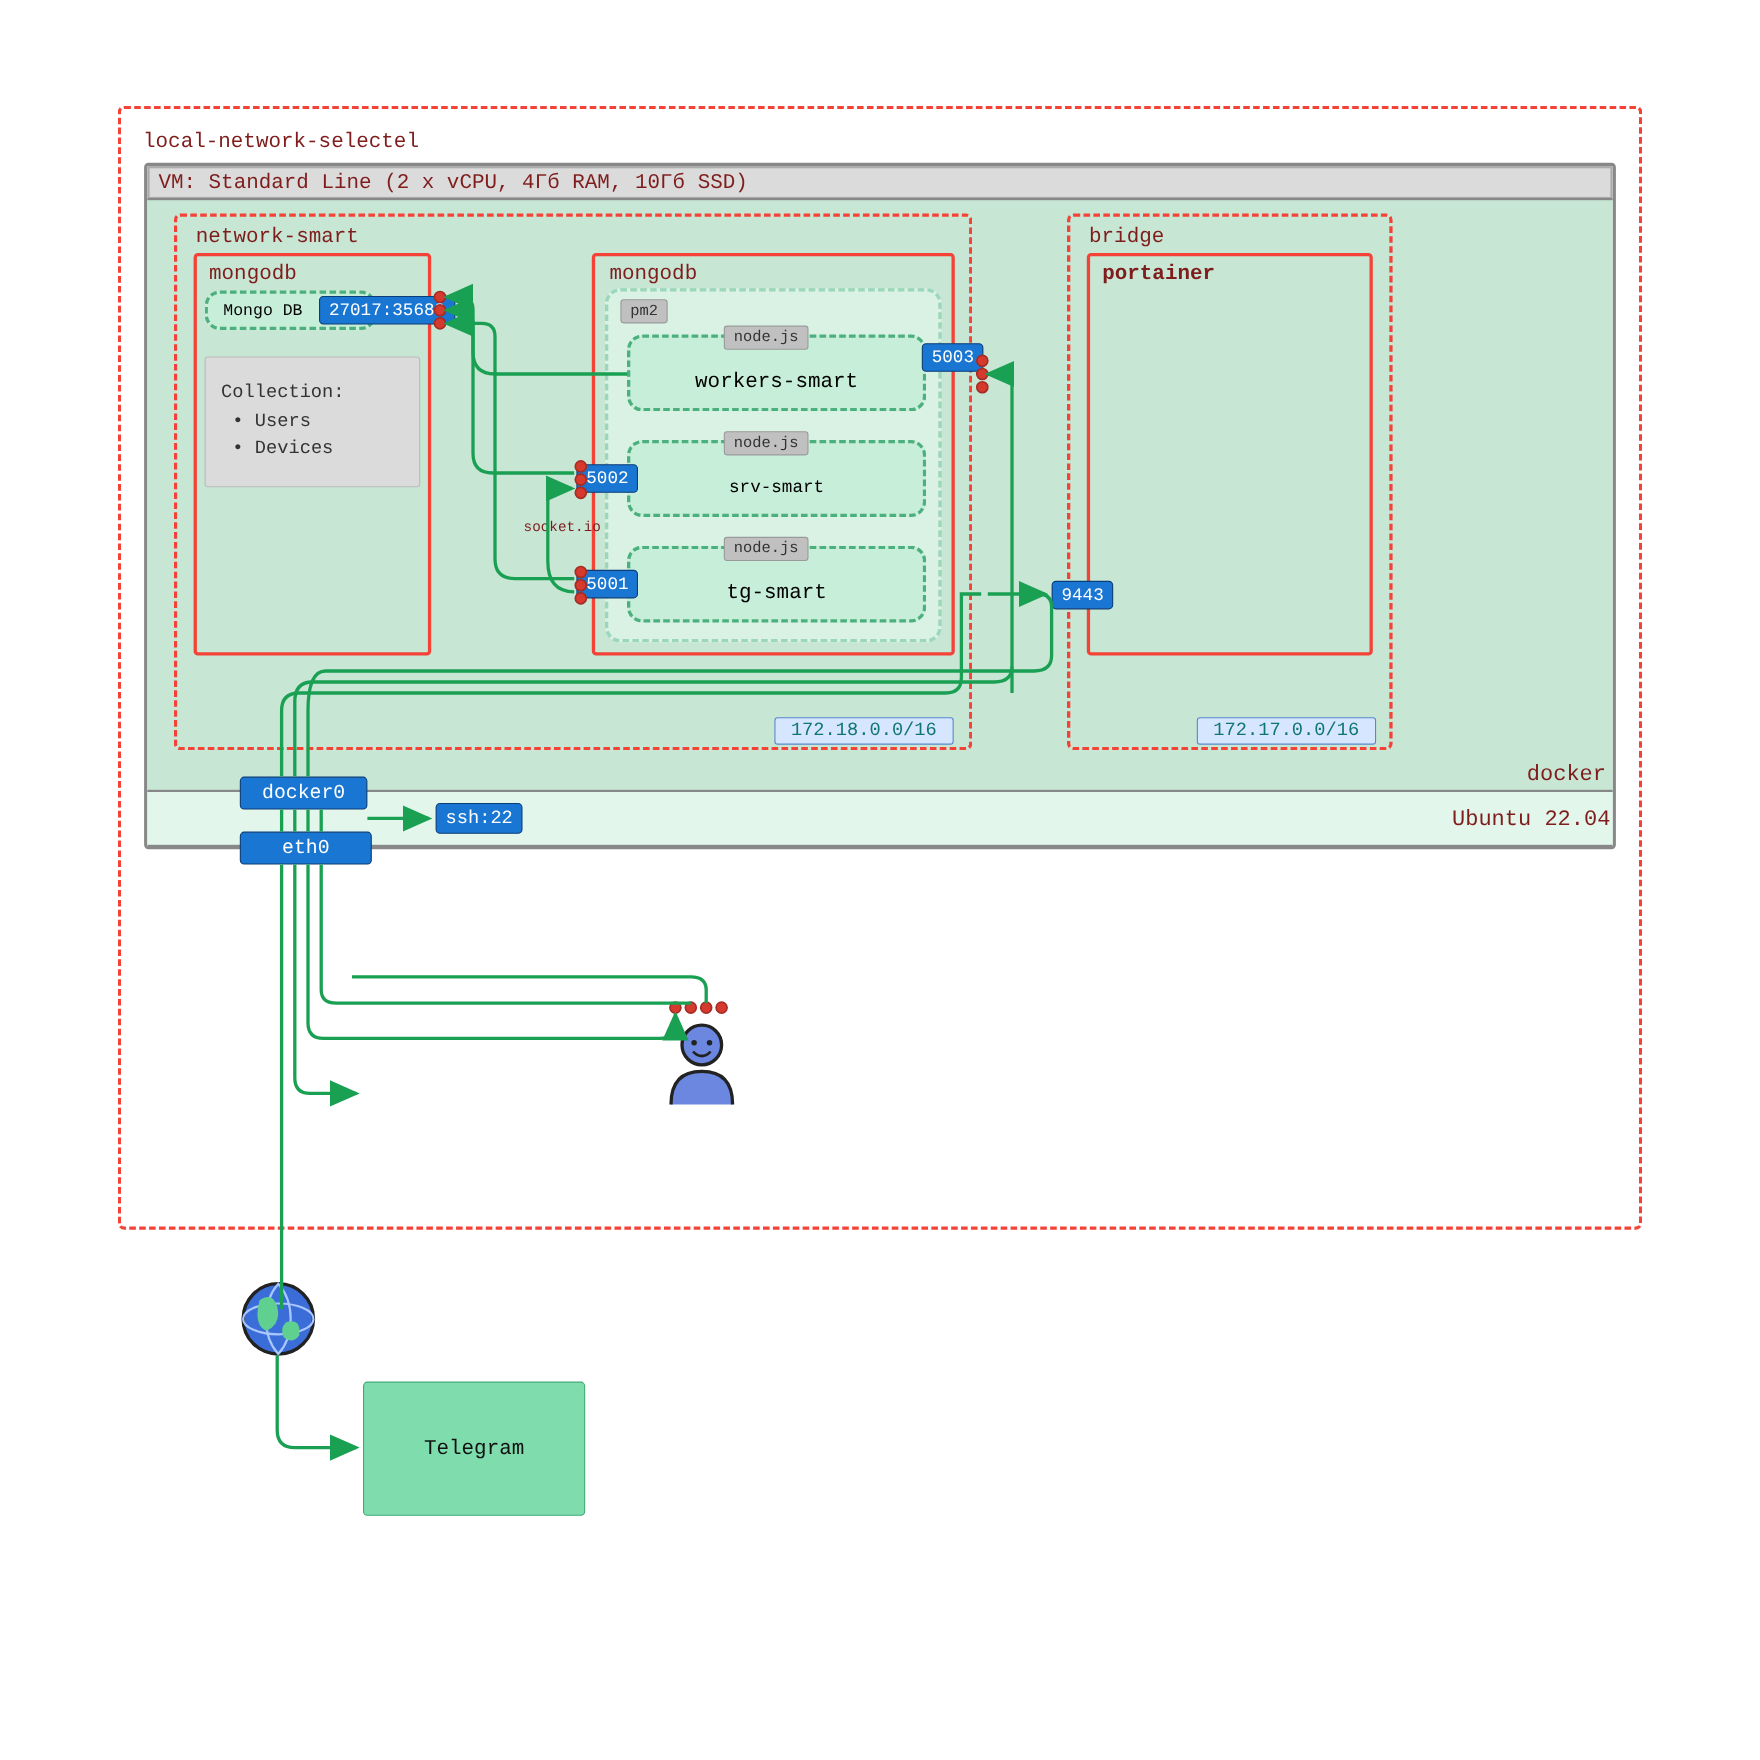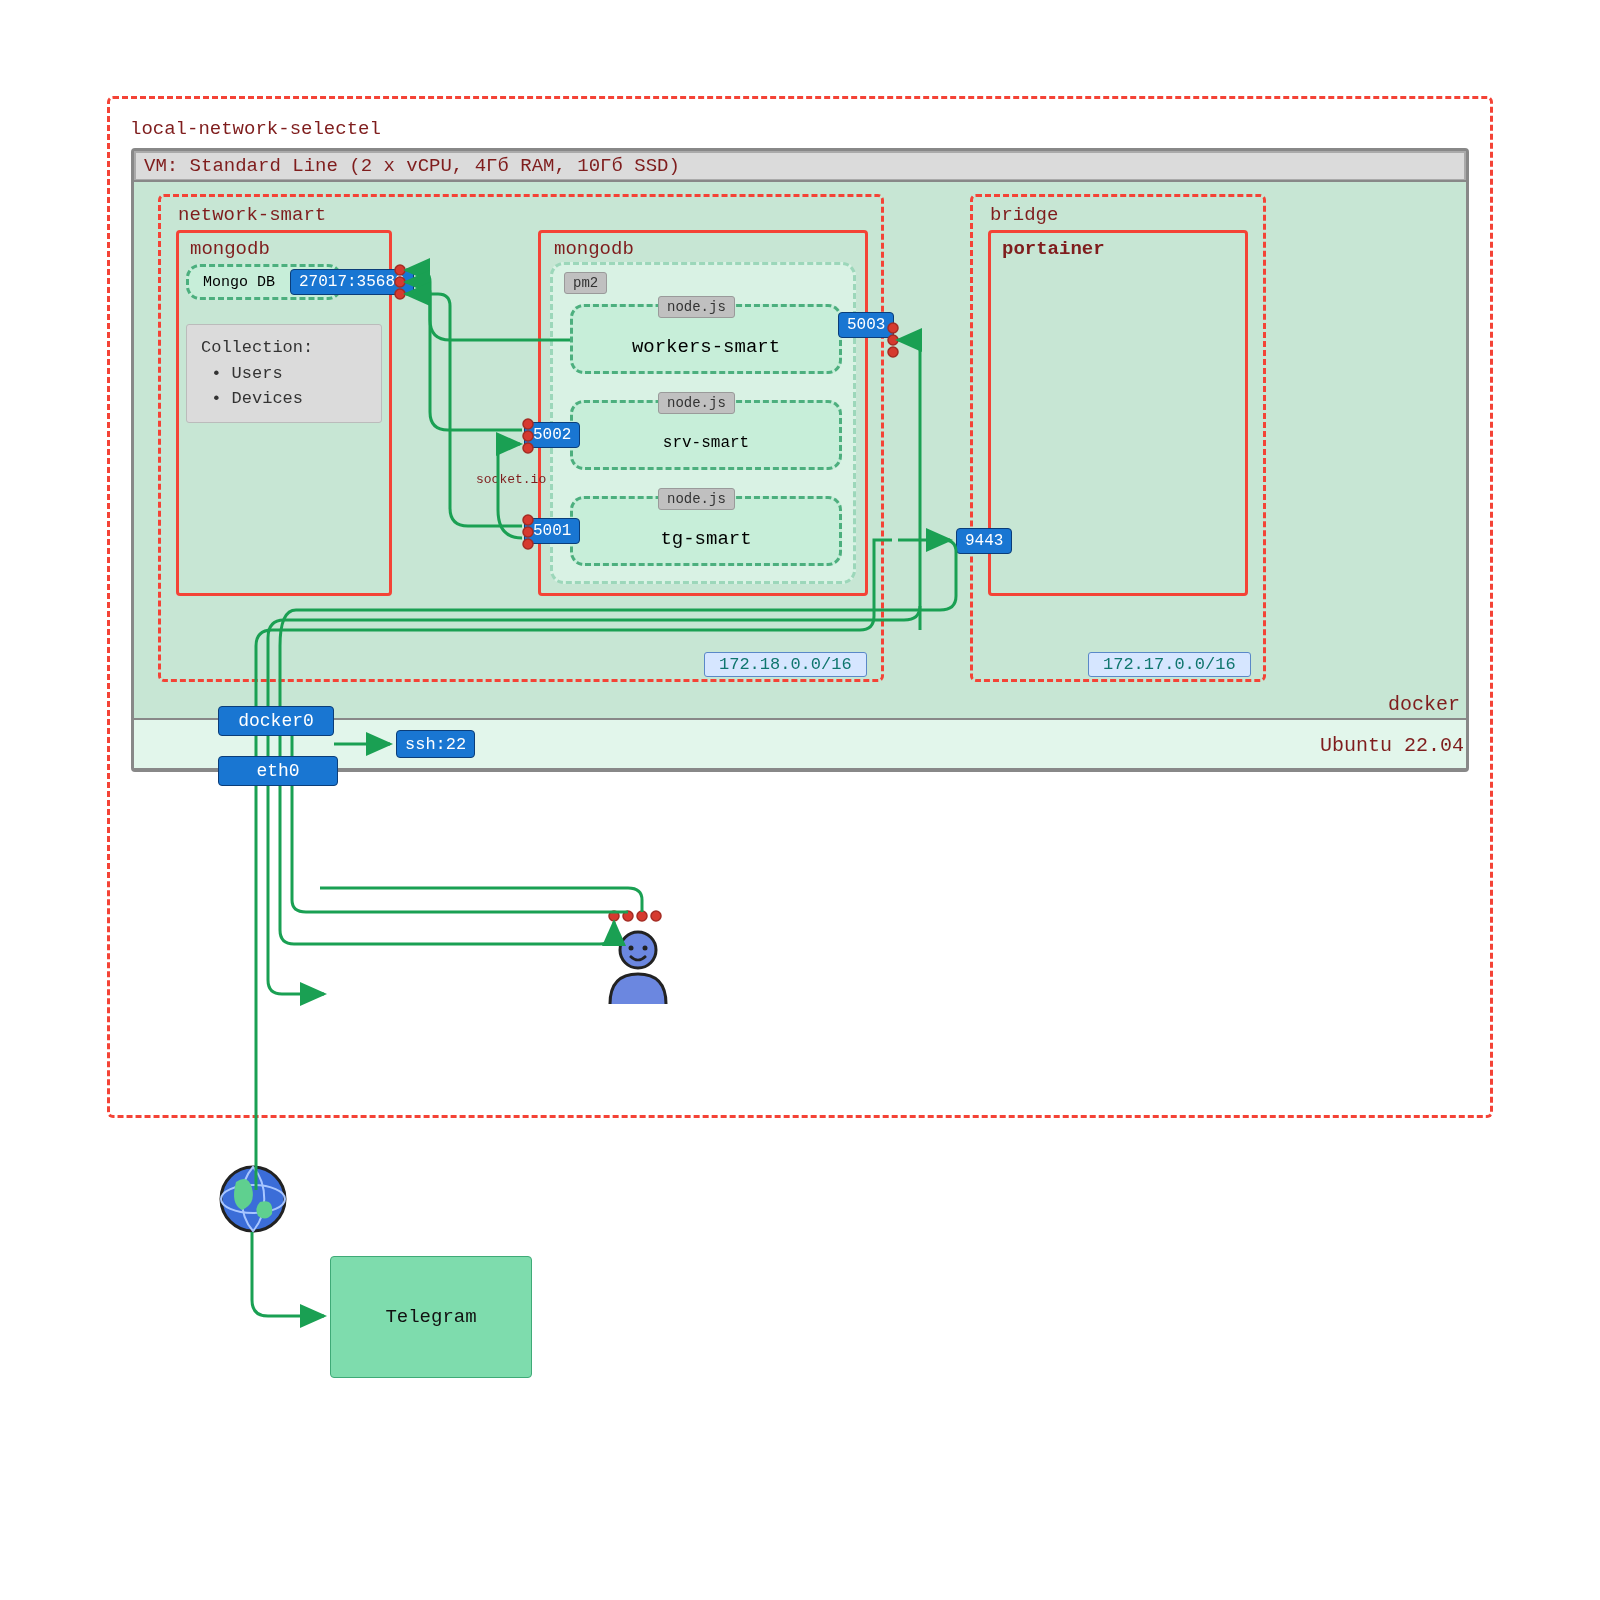--- a/index.html
+++ b/index.html
@@ -9,21 +9,21 @@
   .label-sm { font-size:15px; }
   .label-xs { font-size:13px; }
   .dashed-box { position:absolute; border:3px dashed #f44336; border-radius:6px; }
   .solid-box { position:absolute; border:3px solid #888; border-radius:4px; }
   .grey-box { position:absolute; background:#dbdbdb; border:2px solid #aaa; border-radius:4px; }
   .green-dashed { position:absolute; border:3px dashed #4caf7e; border-radius:14px; background:#c7eed9; }
   .green-light { background:#d9f2e4; }
   .green-box { position:absolute; background:#7edcad; border:1px solid #3faa77; border-radius:4px; display:flex; align-items:center; justify-content:center; text-align:center; font-size:19px; color:#111; }
   .blue-port { position:absolute; background:#1976d2; color:#fff; font-size:16px; border:1px solid #0b3d78; border-radius:4px; display:flex; align-items:center; justify-content:center; font-family:"Courier New", monospace; padding:2px 8px; }
   .cidr { position:absolute; background:#d6e6ff; border:1px solid #5a88c8; border-radius:3px; font-size:17px; font-family:"Courier New", monospace; padding:2px 14px; color:#0f766e; }
-  .collection-box { position:absolute; background:#dbdbdb; border:1px solid #bbb; border-radius:3px; font-size:17px; color:#333; padding:10px 14px; line-height:1.5; }
+  .collection-box { position:absolute; background:#dbdbdb; border:1px solid #bbb; border-radius:3px; font-size:17px; color:#333; padding:20px 14px; line-height:1.5; }
   .tag-box { position:absolute; background:#c0c0c0; border:1px solid #9a9a9a; border-radius:3px; font-size:14px; color:#333; padding:2px 8px; display:inline-block; }
   .red-box { position:absolute; background:#f44336; color:#fff; border:1px solid #b42e25; border-radius:4px; display:flex; align-items:center; justify-content:center; text-align:center; font-size:19px; line-height:1.35; }
   .docker-band { position:absolute; background:#c7e6d4; border:2px solid #888; border-left:none; border-right:none; }
   .ubuntu-band { position:absolute; background:#e2f6eb; border:2px solid #888; border-top:none; border-left:none; border-right:none; }
   svg.wires { position:absolute; top:0; left:0; width:1600px; height:1600px; pointer-events:none; }
   .wire { fill:none; stroke:#1aa053; stroke-width:3; }
   .dot { fill:#d63a2f; stroke:#a52c23; stroke-width:1.5; }
   .ah { fill:#1aa053; }
 </style>
 </head>

